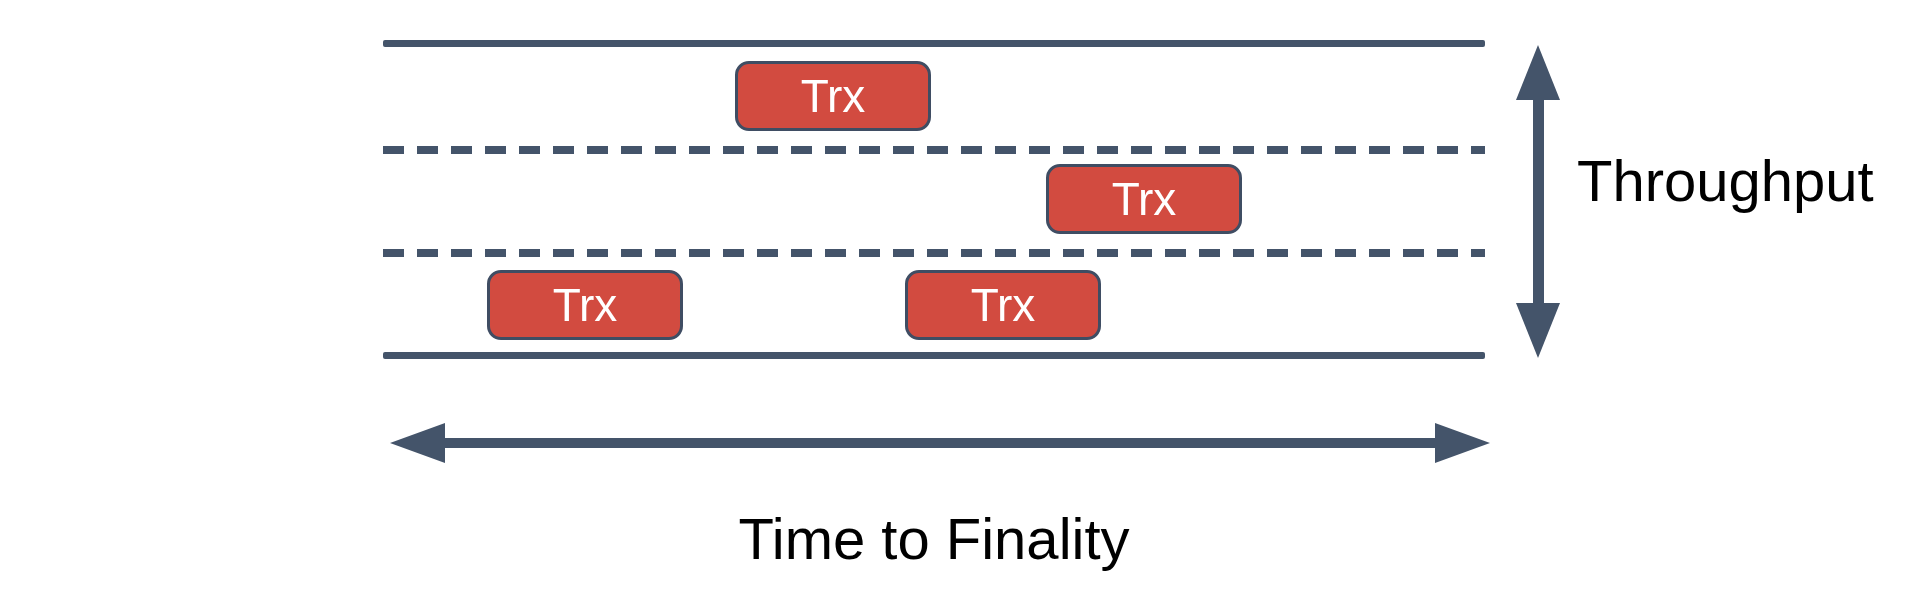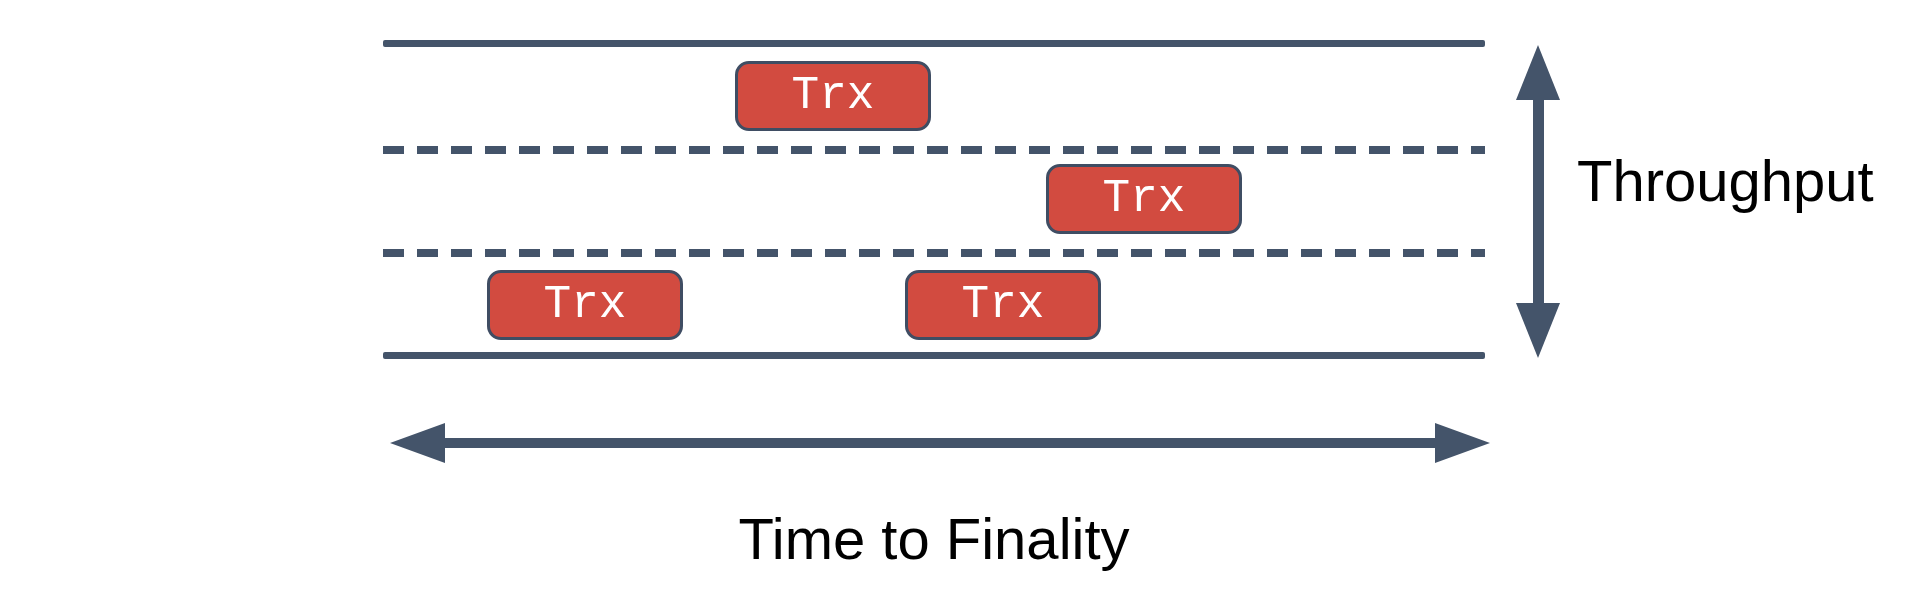--- a/index.html
+++ b/index.html
@@ -34,21 +34,21 @@
   .divider-2{top:249px;}
   
   .trx-box{
     position:absolute;width:196px;height:70px;
     background:var(--box-fill,#d24b40);
     border:3px solid var(--box-border,#3f4d63);
     border-radius:14px;
     box-sizing:border-box;
     display:flex;align-items:center;justify-content:center;
     color:var(--box-text,#fff);
-    font-size:46px;line-height:1;font-family:Liberation Mono, monospace;
+    font-size:46px;line-height:1;
   }
   .trx-top{left:735px;top:61px;}
   .trx-middle{left:1046px;top:164px;}
   .trx-bottom-1{left:487px;top:270px;}
   .trx-bottom-2{left:905px;top:270px;}
   
   .v-shaft{
     position:absolute;left:1533px;top:88px;width:11px;height:238px;
     background:var(--line,#44546a);
   }

